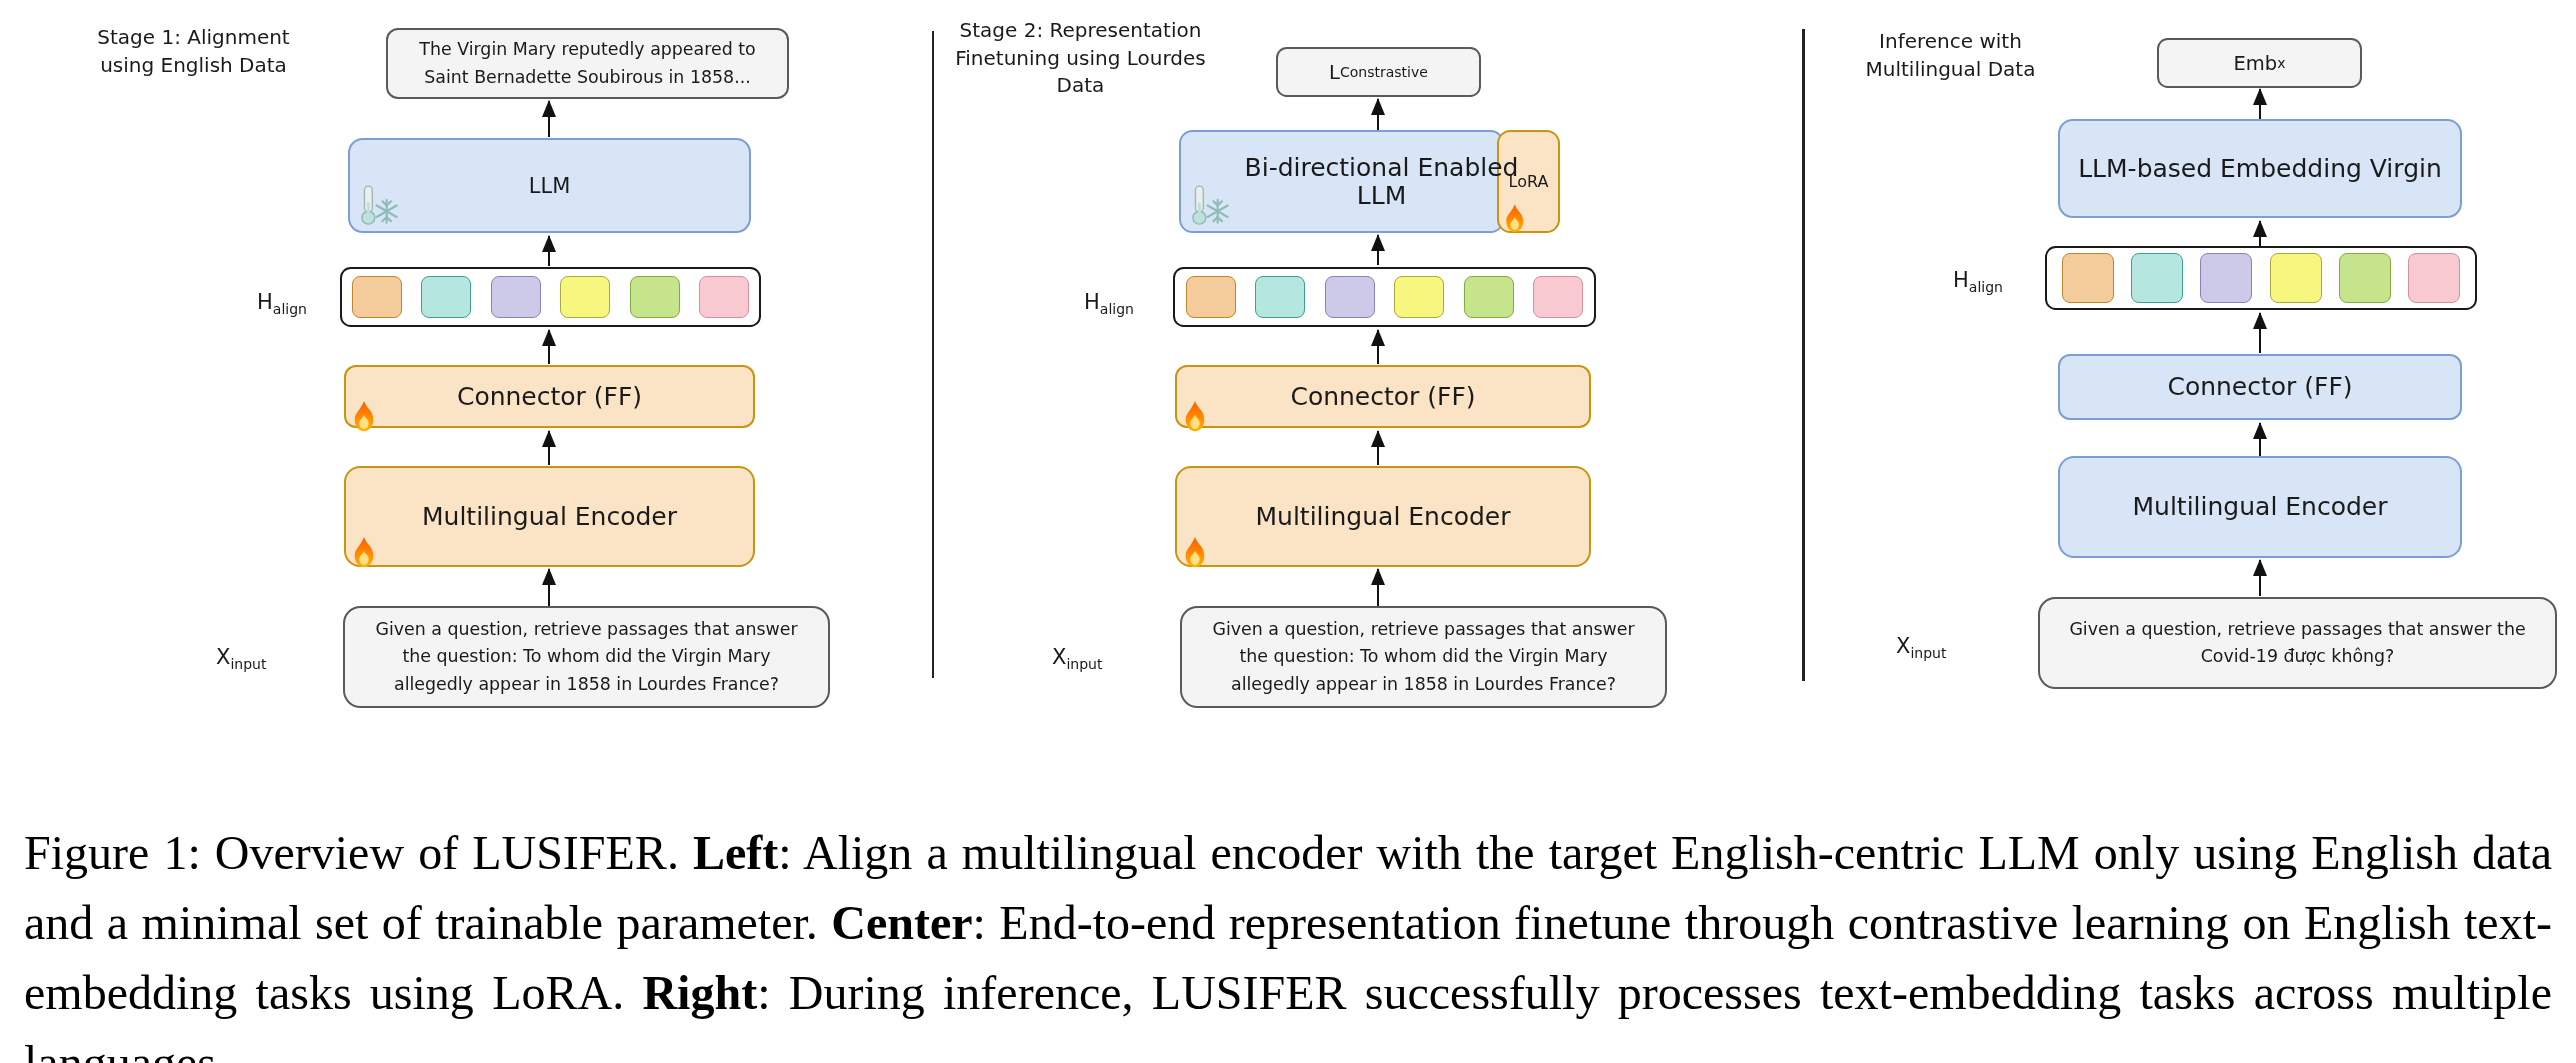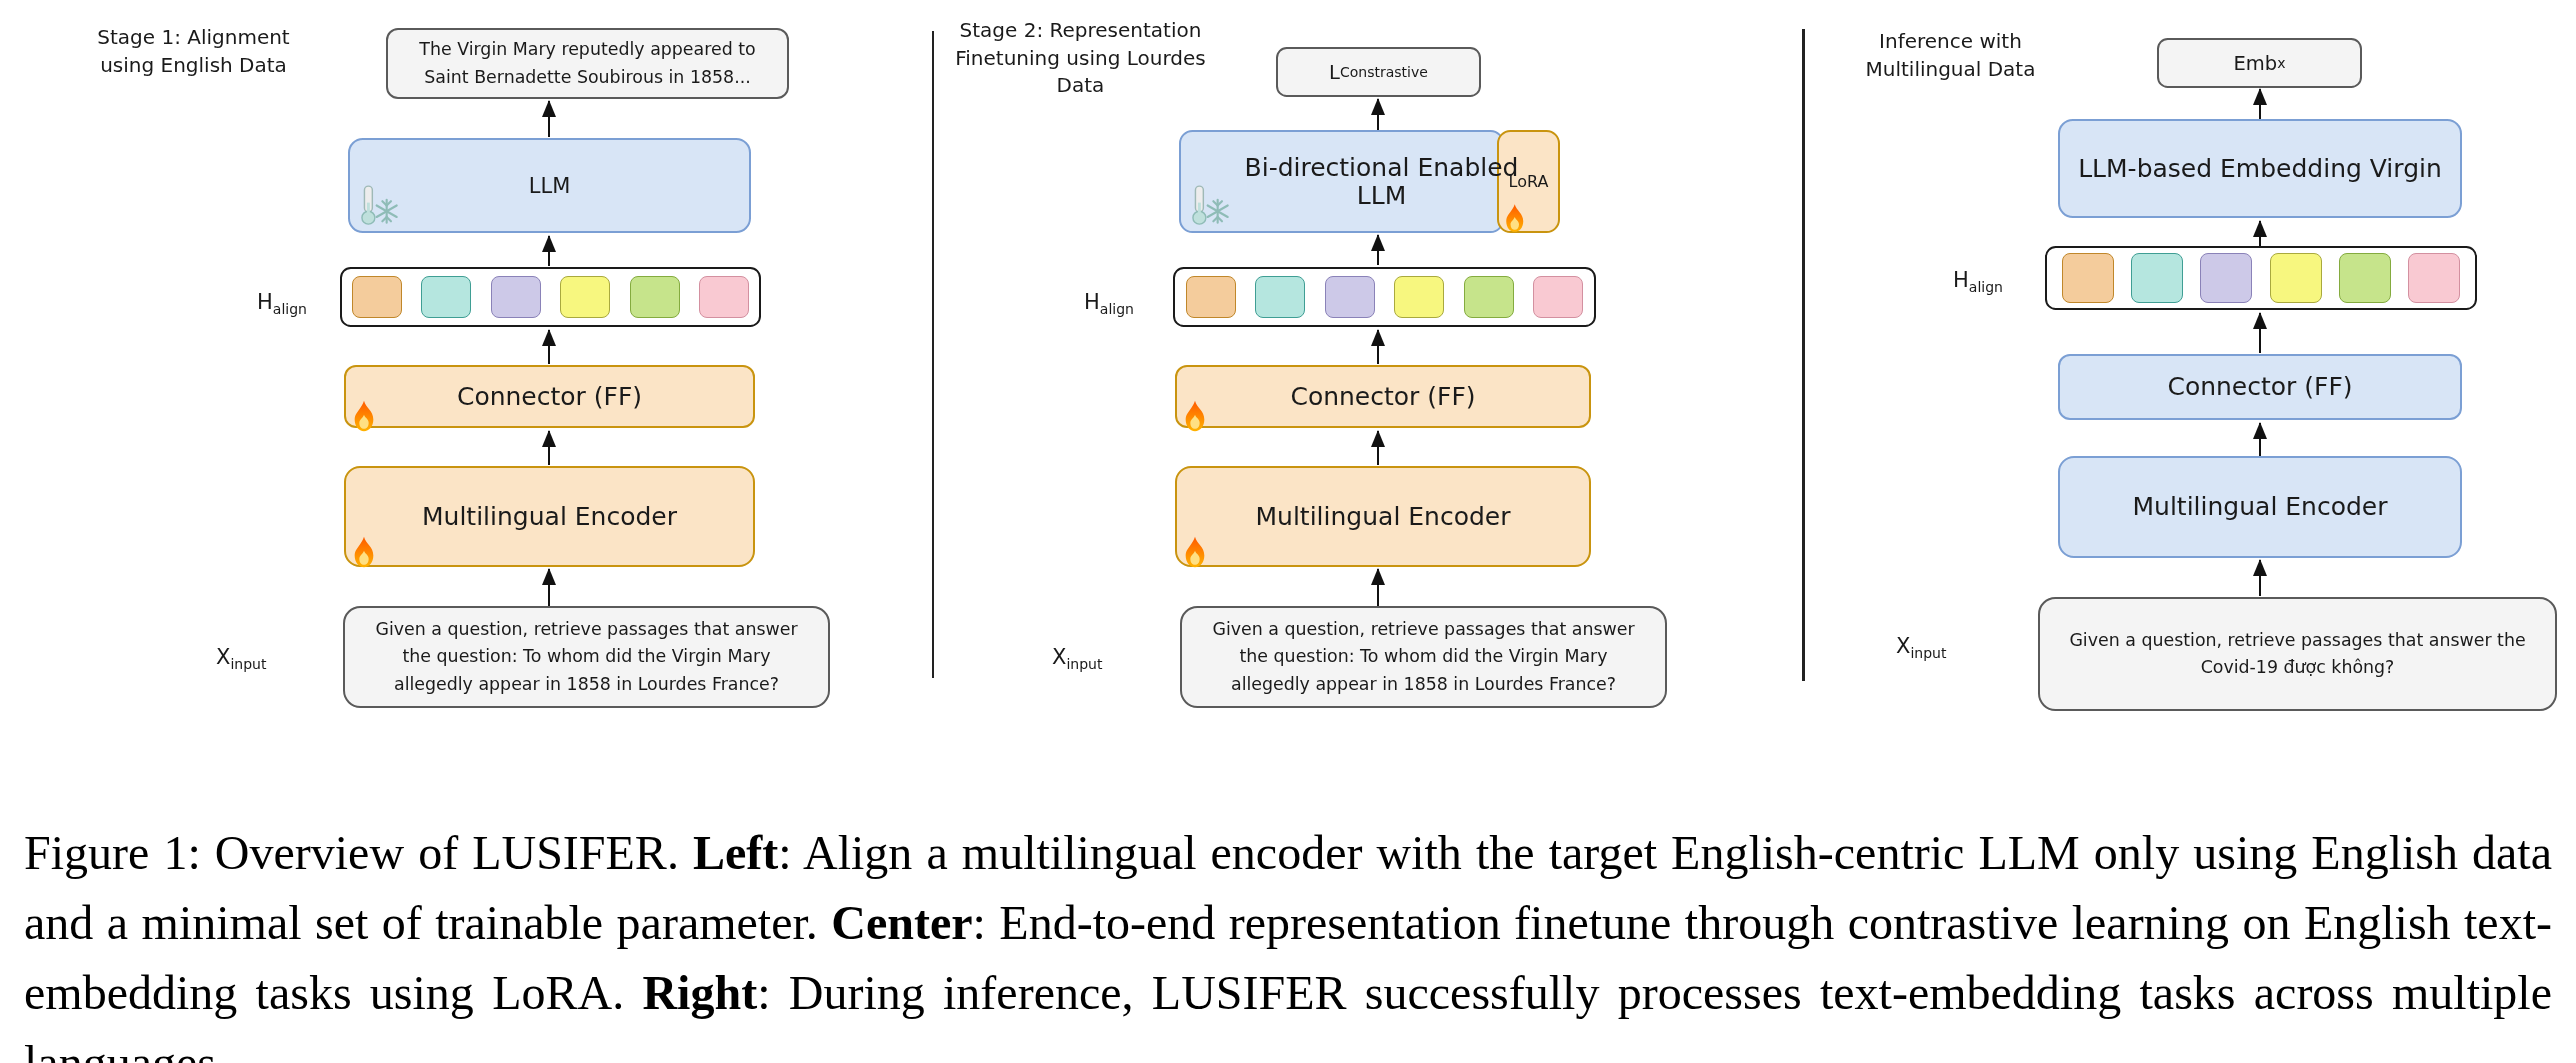--- a/index.html
+++ b/index.html
@@ -269,21 +269,21 @@
 
     <div class="box box-blue r24 lbl" style="left:2058px;top:456px;width:404px;height:102px;">
       <span>Multilingual Encoder</span>
     </div>
 
     <div class="arrow" style="left:2259px;top:560px;height:36px;"></div>
 
     <div class="mathlbl" style="left:1896px;top:634px;width:81px;">
       <span>X</span><sub>input</sub>
     </div>
-    <div class="box box-gray r26 small-txt" style="left:2000px;top:597px;width:519px;height:114px;line-height:27px;">
+    <div class="box box-gray r26 small-txt" style="left:2000px;top:597px;width:519px;height:92px;line-height:27px;">
       <div>Given a question, retrieve passages that answer the</div>
       <div>Covid-19 được không?</div>
     </div>
   </section>
 
   <p class="caption"><span>Figure 1: Overview of LUSIFER. </span><b>Left</b><span>: Align a multilingual encoder with the target English-centric LLM only using English data and a minimal set of trainable parameter. </span><b>Center</b><span>: End-to-end representation finetune through contrastive learning on English text-embedding tasks using LoRA. </span><b>Right</b><span>: During inference, LUSIFER successfully processes text-embedding tasks across multiple languages.</span></p>
 
 </div>
 
 

